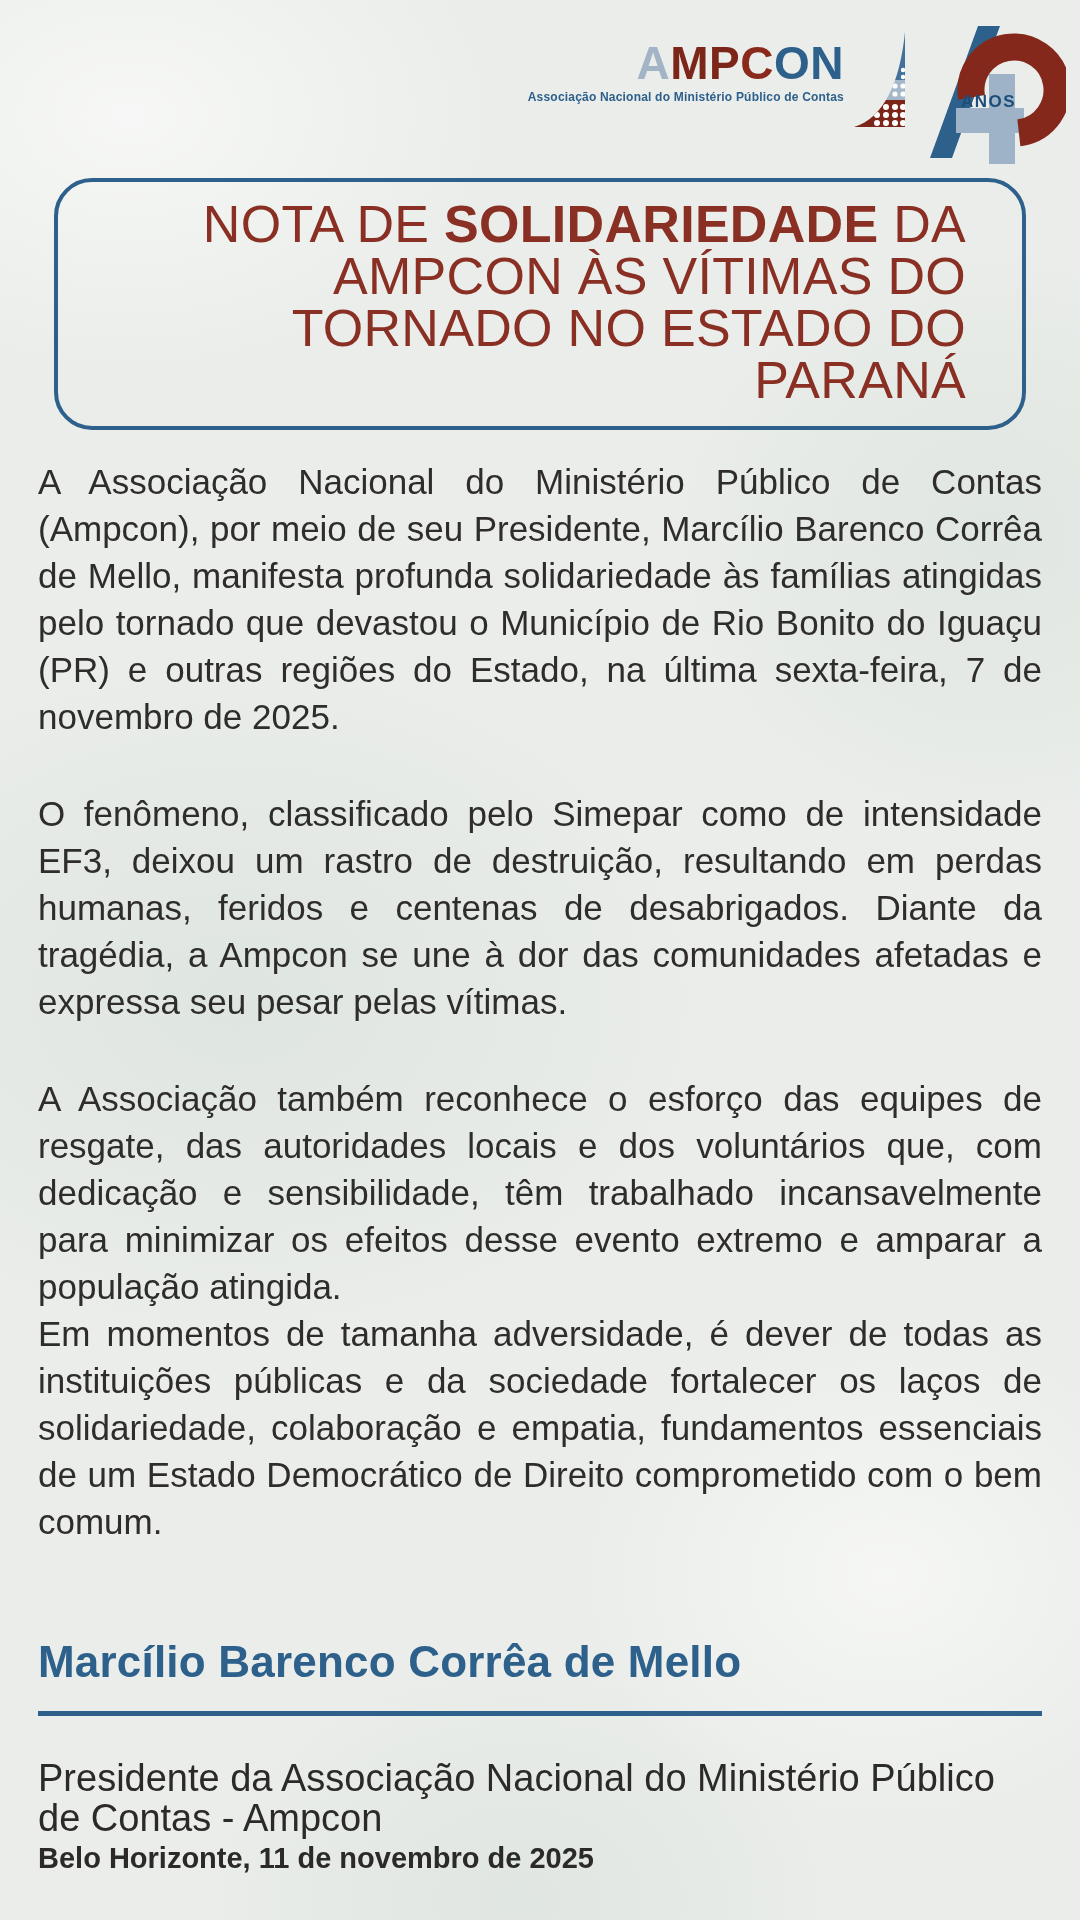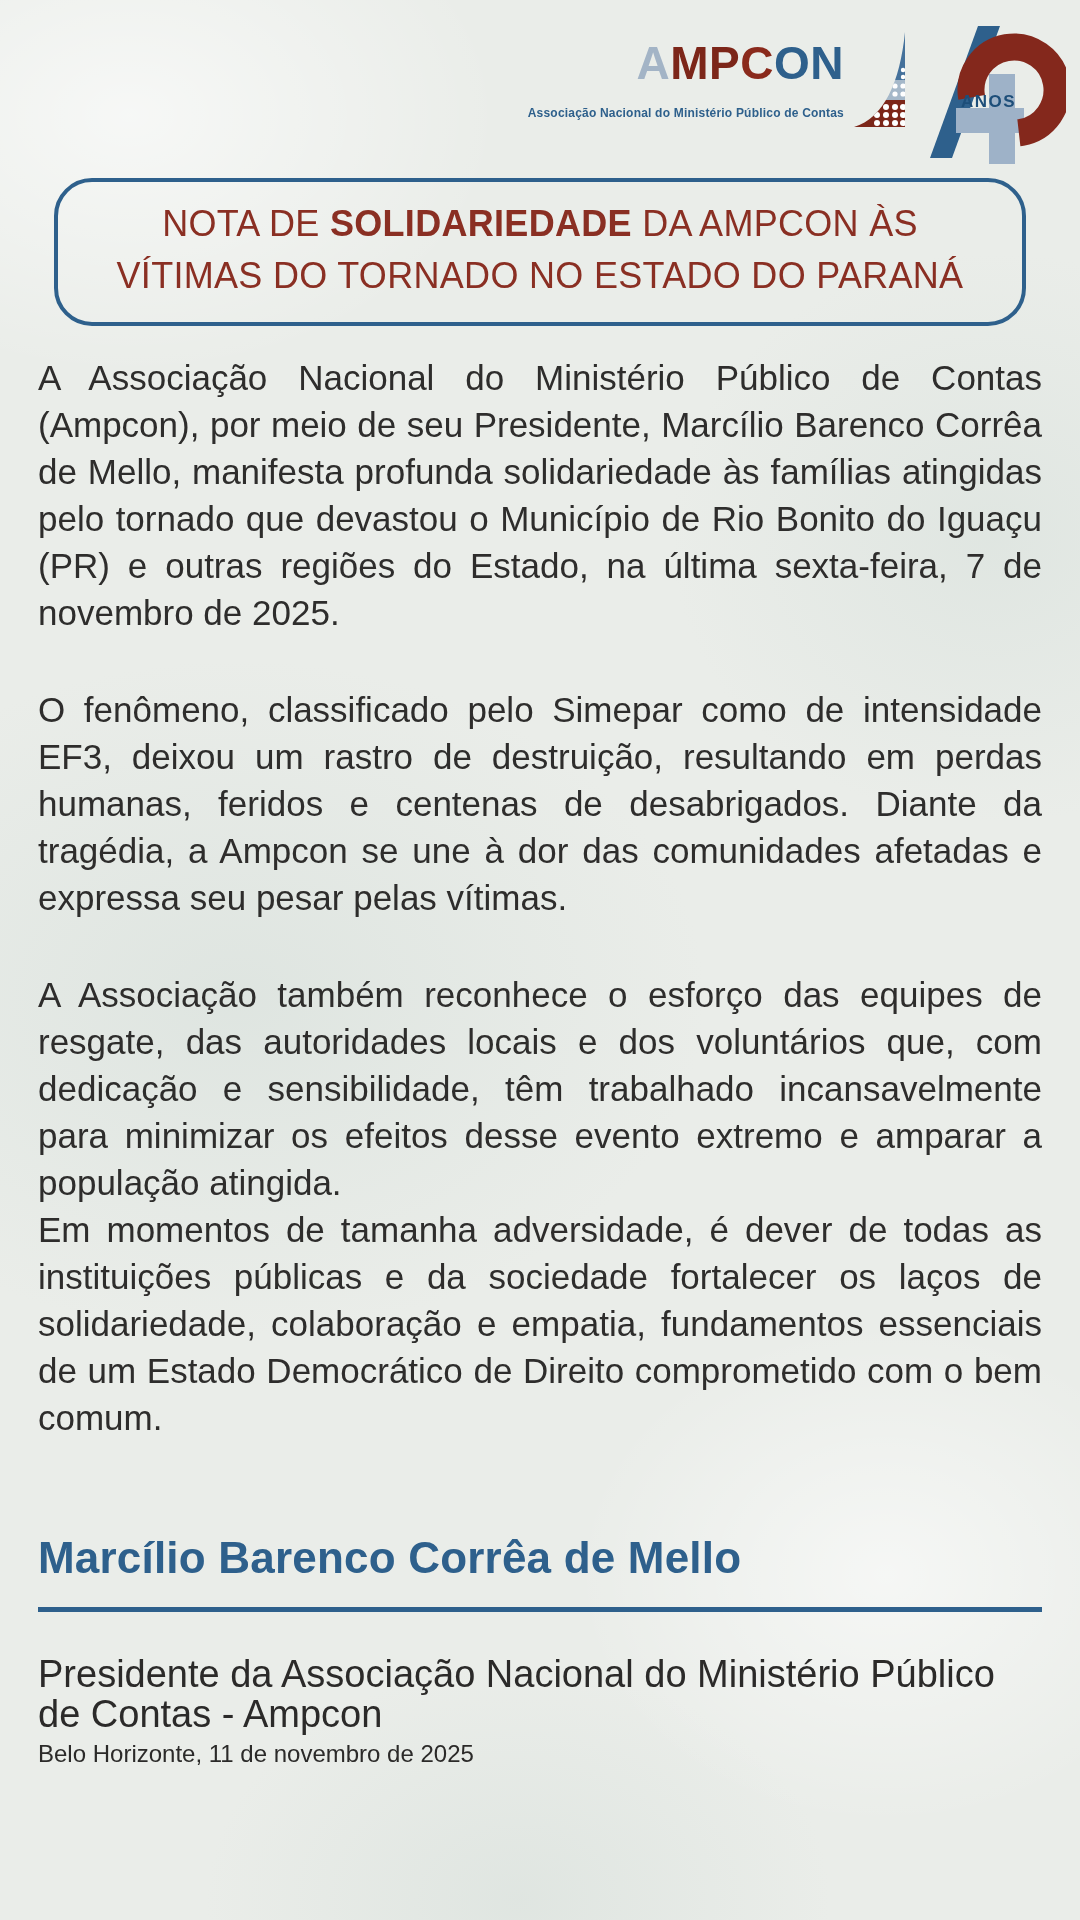--- a/index.html
+++ b/index.html
@@ -16,48 +16,48 @@
       radial-gradient(ellipse 520px 460px at 92% 28%, rgba(215,224,219,.55), rgba(215,224,219,0) 62%),
       radial-gradient(ellipse 720px 520px at 22% 52%, rgba(211,221,216,.5), rgba(211,221,216,0) 65%),
       radial-gradient(ellipse 520px 420px at 82% 82%, rgba(255,255,255,.55), rgba(255,255,255,0) 60%),
       radial-gradient(ellipse 480px 360px at 48% 99%, rgba(213,222,217,.5), rgba(213,222,217,0) 65%);
   }
   
   .header{position:relative;height:178px;}
   .logo-lockup{position:absolute;top:16px;right:14px;display:flex;align-items:flex-start;gap:8px;}
   .wordmark-col{margin-top:24px;text-align:right;}
   .wordmark{font-size:46px;font-weight:700;line-height:1;letter-spacing:.5px;white-space:nowrap;}
-  .tagline{margin-top:20px;font-size:12px;font-weight:700;color:#2e608c;letter-spacing:.2px;white-space:nowrap;}
+  .tagline{margin-top:4px;font-size:12px;font-weight:700;color:#2e608c;letter-spacing:.2px;white-space:nowrap;}
   .building{width:56px;height:98px;margin-top:14px;flex:none;}
   .badge{width:150px;height:150px;flex:none;}
   .badge text{font-family:"Liberation Sans",sans-serif;font-weight:700;}
   
   .title-box{
     margin:0 54px;border:4px solid #2e608c;border-radius:38px;
     padding:16px 56px 20px;box-sizing:border-box;
     background:transparent;
   }
   .title{
-    margin:0;text-align:center;color:#8a2f23;
-    font-size:36px;font-weight:400;line-height:52px;letter-spacing:.3px;
+    margin:0;text-align:right;color:#8a2f23;
+    font-size:52px;font-weight:400;line-height:52px;letter-spacing:.3px;
   }
   .title b{font-weight:700;}
   
   .body-text{
     margin:28px 38px 0;color:#2e2d2c;
     font-size:35px;line-height:47px;text-align:justify;
   }
   .para{margin:0 0 50px;}
   .para.no-gap{margin:0;}
   
   .signature{margin:92px 38px 0;}
   .sig-name{font-size:44px;font-weight:700;color:#2e608c;letter-spacing:.2px;}
   .sig-rule{height:5px;background:#2e608c;margin-top:24px;}
   .sig-role{margin-top:42px;font-size:38px;color:#2b2a29;line-height:40px;}
-  .sig-date{font-size:24px;color:#2b2a29;line-height:40px;}
+  .sig-date{font-size:29px;color:#2b2a29;line-height:40px;font-weight:bold;}
 </style>
 </head>
 <body>
 
 <div class="page">
 
   <header class="header">
     <div class="logo-lockup">
       <div class="wordmark-col">
         <div class="wordmark"><span style="color: rgb(163, 180, 198);">A</span><span style="color: rgb(124, 38, 25);">M</span><span style="color: rgb(124, 38, 25);">P</span><span style="color: rgb(138, 42, 28);">C</span><span style="color: rgb(46, 96, 140);">O</span><span style="color: rgb(46, 96, 140);">N</span></div>

